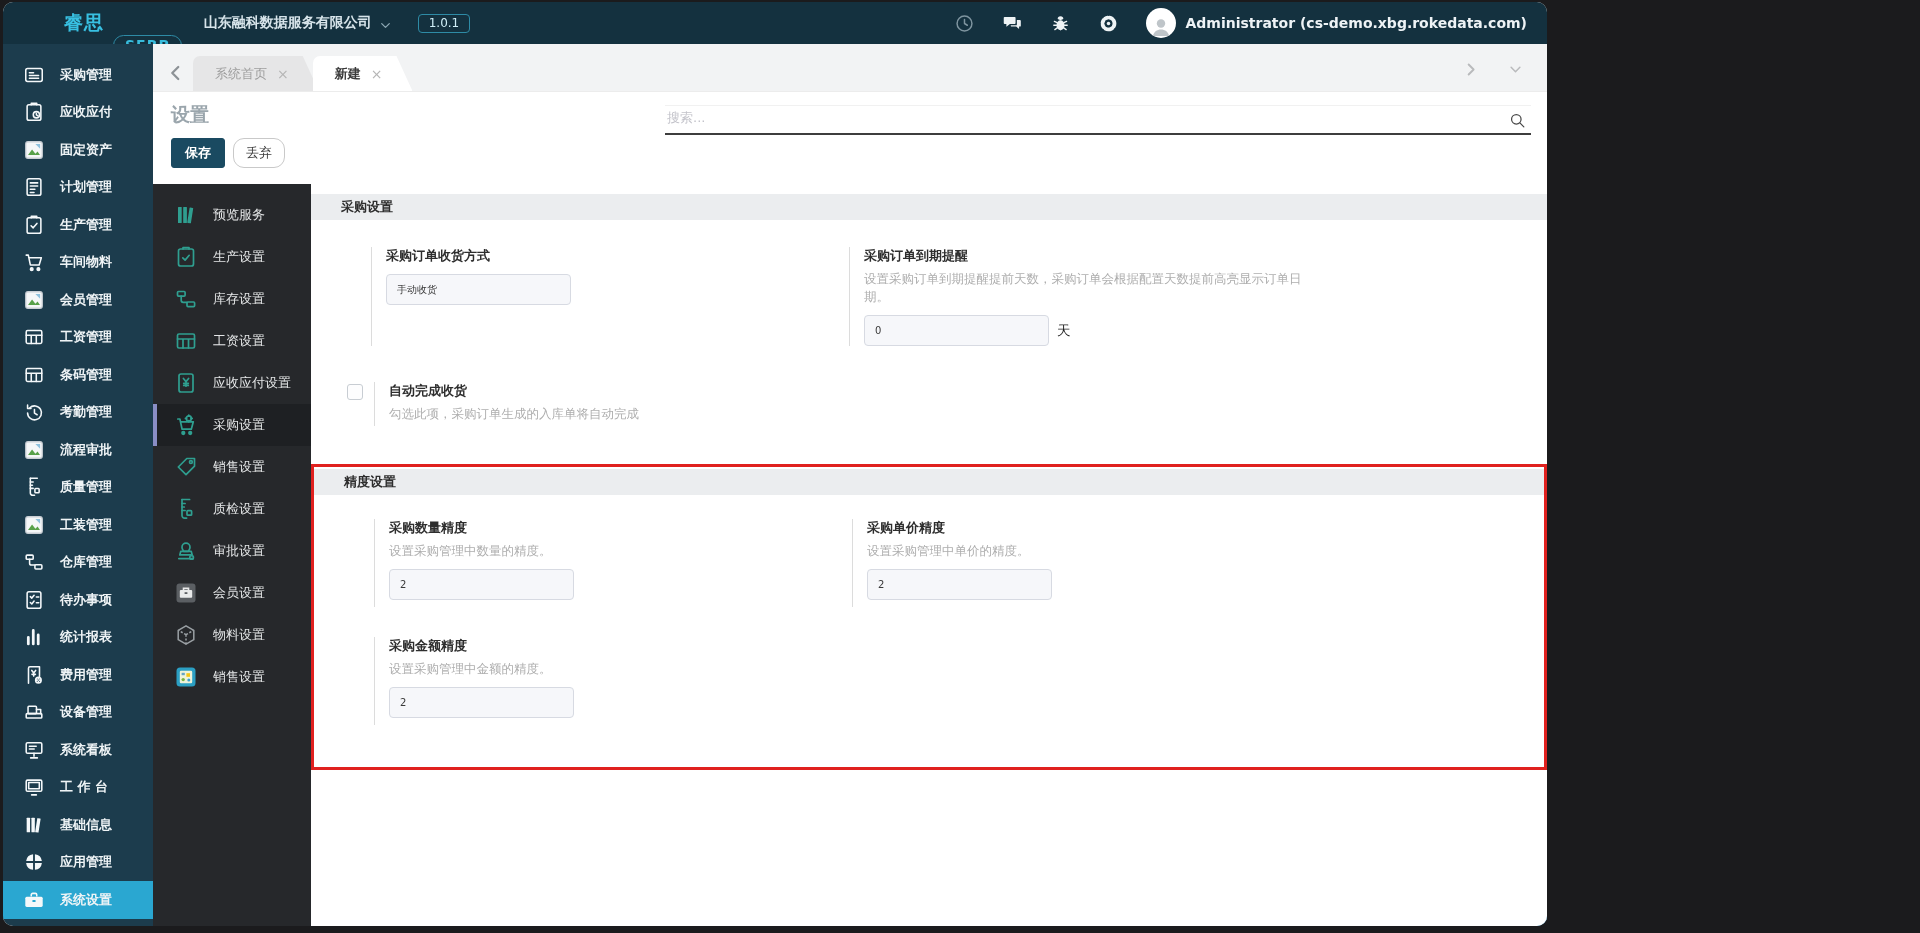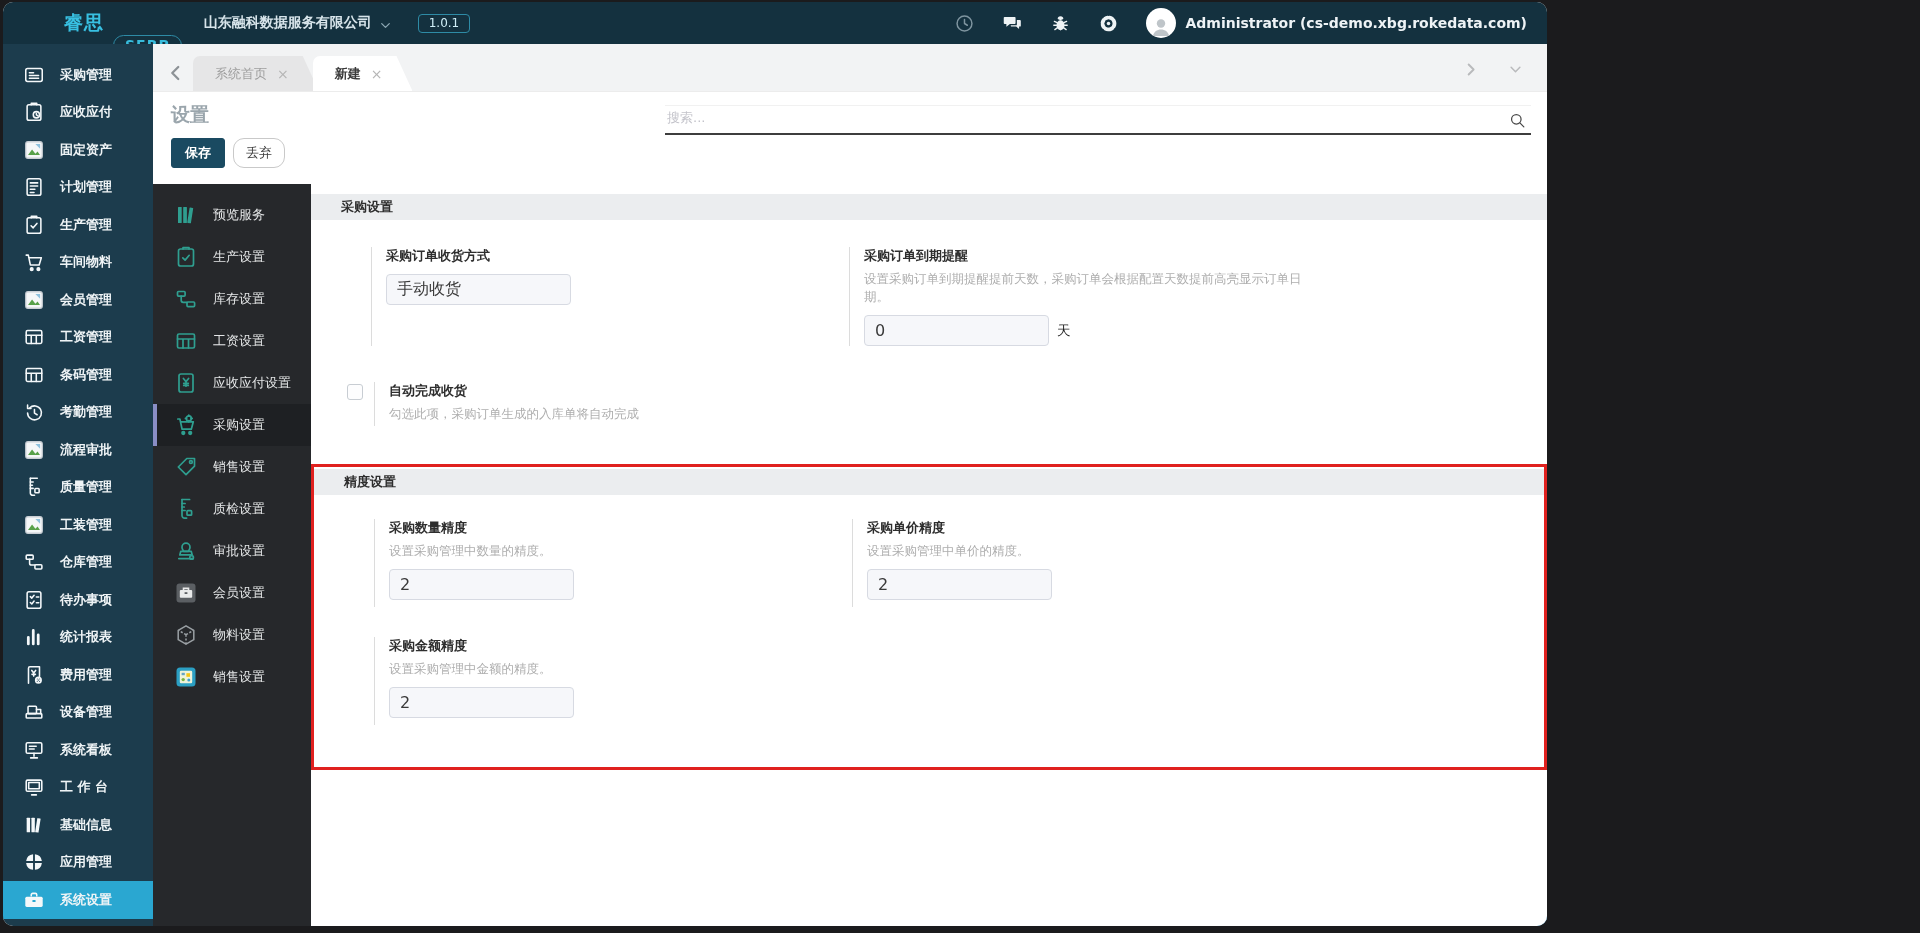--- a/index.html
+++ b/index.html
@@ -73,21 +73,21 @@
   .set-item.active::before { content:""; position:absolute; left:0; top:0; bottom:0; width:4px; background:#8a8ec5; }
   .set-ico { width:24px; height:24px; color:#2f9f90; flex:none; }
   .set-ico svg { width:100%; height:100%; }
 
   .content { flex:1; padding-top:10px; background:#fff; min-width:0; overflow:hidden; }
   .section-band { height:26px; background:#ebedef; display:flex; align-items:center; padding-left:30px; font-size:13px; font-weight:bold; color:#2e2e2e; }
   .fields { margin:27px 0 0 60px; display:grid; grid-template-columns:478px 478px; row-gap:30px; }
   .field { border-left:1px solid #dcdcdc; padding-left:14px; min-height:88px; }
   .f-label { font-size:13px; font-weight:bold; color:#2e2e2e; }
   .f-desc { margin-top:5px; font-size:12.5px; color:#aeaeae; max-width:462px; line-height:1.45; }
-  .f-input { display:block; margin-top:9px; width:185px; height:31px; background:#f6f7fa; border:1px solid #d7dae2; border-radius:4px; padding:0 10px; font-size:16px; color:#3a3a3a; font-family:inherit; outline:none; }
+  .f-input { display:block; margin-top:9px; width:185px; height:31px; background:#f6f7fa; border:1px solid #d7dae2; border-radius:4px; padding:0 10px; font-size:10px; color:#3a3a3a; font-family:inherit; outline:none; }
   .f-input-row { display:flex; align-items:center; }
   .f-input-row .f-input { display:inline-block; }
   .f-suffix { margin-left:8px; margin-top:9px; font-size:13.5px; color:#1e1e1e; }
   .checkbox-row { margin:36px 0 0 36px; display:flex; align-items:flex-start; }
   .checkbox { width:16px; height:16px; border:1px solid #c8cdd3; border-radius:3px; background:#fdfdfe; margin:2px 11px 0 0; cursor:pointer; flex:none; }
   .checkbox-row .field { min-height:44px; }
   .section { padding-bottom:6px; }
   .section.highlighted { margin-top:32px; border:3px solid #e0211f; padding:2px 0 42px 0; }
   .section.highlighted .fields { margin-top:24px; }
 </style>

